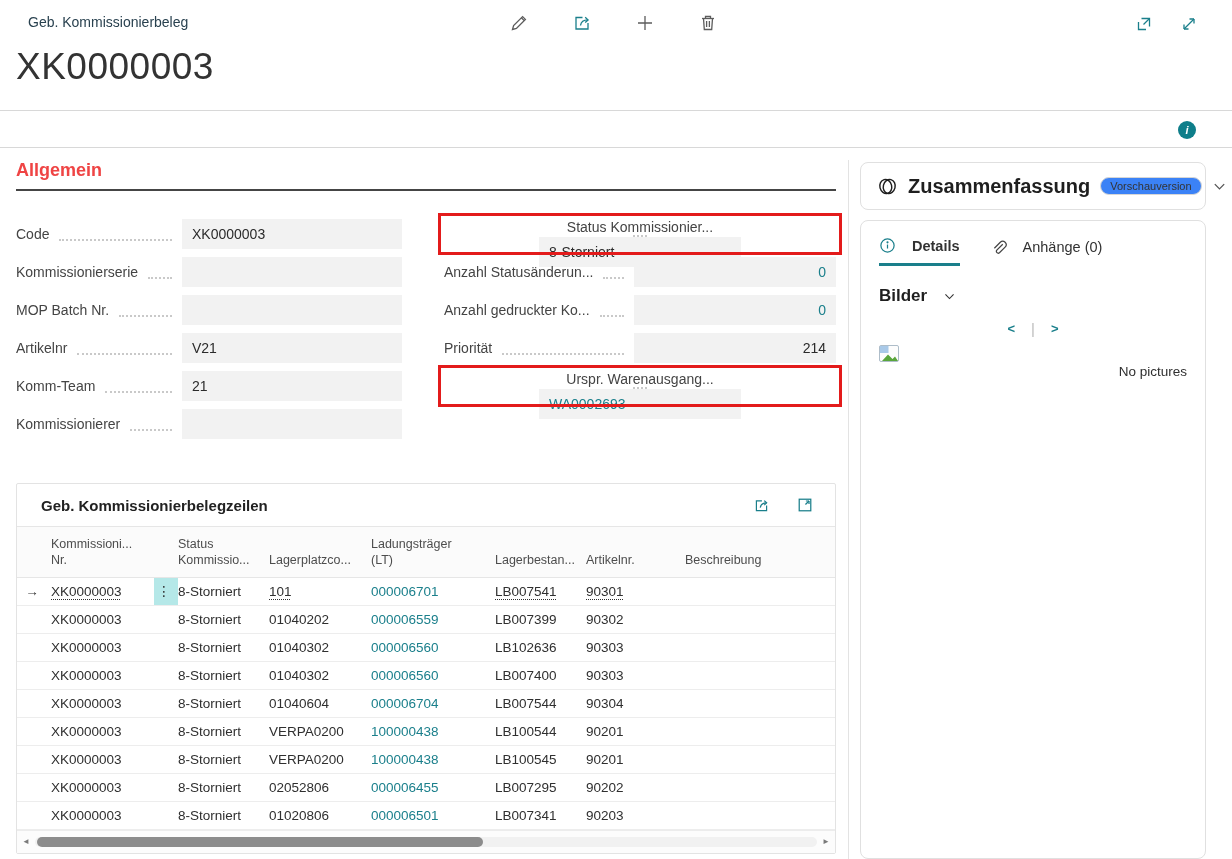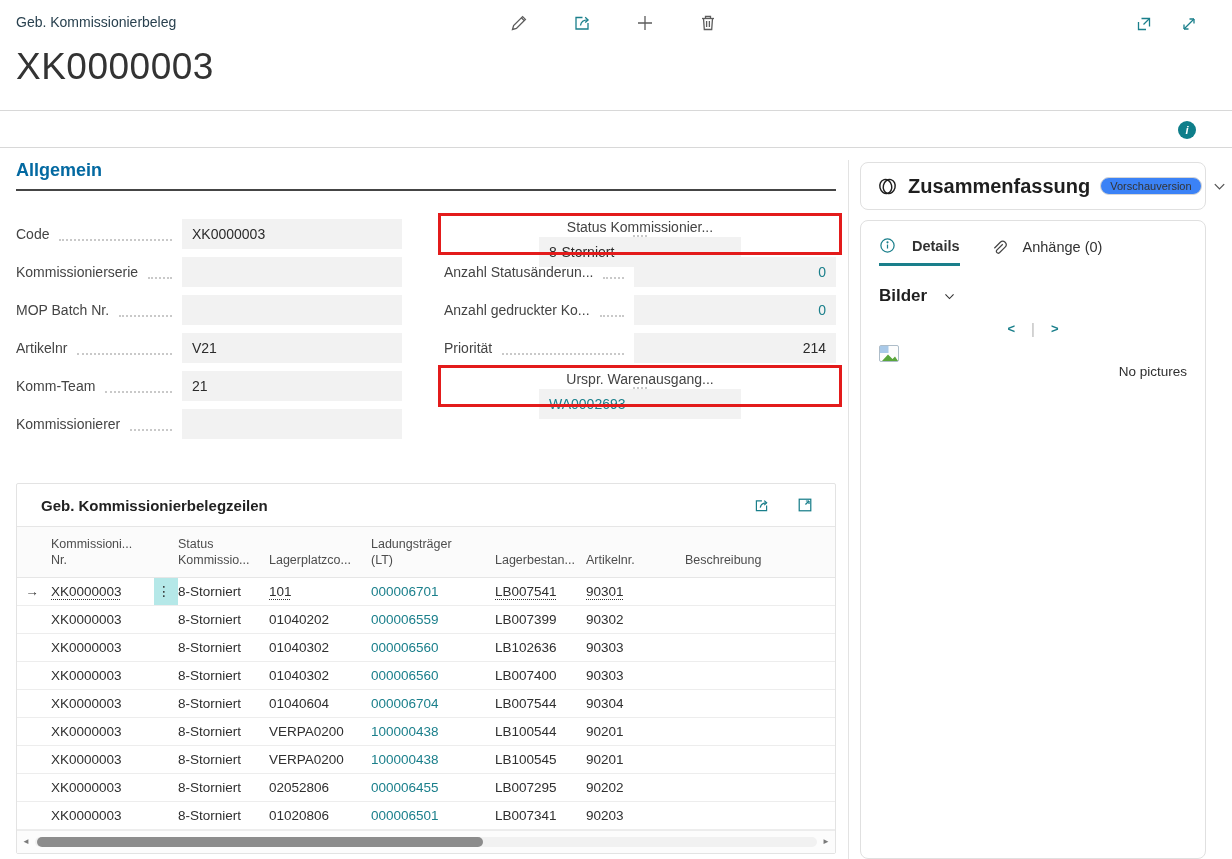--- a/index.html
+++ b/index.html
@@ -1,38 +1,38 @@
 <!DOCTYPE html>
 <html><head>
 <meta charset="utf-8">
 <style>
   * { margin:0; padding:0; box-sizing:border-box; }
   html,body { width:1232px; height:859px; background:#fff; overflow:hidden;
     font-family:"Liberation Sans","DejaVu Sans",sans-serif; color:#2b2b2b; }
 
   
   .topbar { position:absolute; top:0; left:0; width:1232px; height:45px; display:flex; align-items:center; }
-  .breadcrumb { position:absolute; left:16px; top:14px; font-size:14px; color:#29414f; cursor:pointer;text-align:right; }
+  .breadcrumb { position:absolute; left:28px; top:14px; font-size:14px; color:#29414f; cursor:pointer;text-align:right; }
   .toolbar-center { position:absolute; left:508px; top:12px; display:flex; gap:42px; align-items:center; }
   .toolbar-right { position:absolute; right:33px; top:13px; display:flex; gap:24px; align-items:center; }
   .icon-btn { width:21px; height:21px; display:flex; align-items:center; justify-content:center; cursor:pointer; }
   .icon-gray { color:#5c5c5c; } .icon-teal { color:#1a7f8b; }
 
   .page-title { position:absolute; left:16px; top:46px; font-size:37px; font-weight:300; color:#333; letter-spacing:.5px; }
 
   
   .band { position:absolute; left:0; top:110px; width:1232px; height:38px;
     border-top:1px solid #d8d8d8; border-bottom:1px solid #d8d8d8; }
   .band-info { position:absolute; right:36px; top:10px; width:18px; height:18px; border-radius:50%;
     background:#0e7e8a; color:#fff; font-size:11px; font-weight:bold; display:flex; align-items:center;
     justify-content:center; cursor:pointer; font-style:italic; }
 
   
   .main { position:absolute; left:16px; top:160px; width:820px; }
-  .section-title { font-size:18px; font-weight:bold; color:#0369a1; padding-bottom:8px; }
+  .section-title { font-size:18px; font-weight:bold; color:#ef4444; padding-bottom:8px; }
   .section-rule { border-bottom:2px solid #454545; }
 
   .fields { display:grid; grid-template-columns:386px 392px; column-gap:42px; margin-top:28px; align-items:start; }
   .fcol { display:flex; flex-direction:column; gap:8px; }
   .frow { display:flex; align-items:center; height:30px; }
   .frow.annotated { outline:3px solid #e31b1b; outline-offset:3px;flex-direction:column; }
   .flabel { font-size:14px; color:#444; white-space:nowrap; }
   .leader { flex:1; height:14px; border-bottom:2px dotted #c9c9c9; margin:0 10px; min-width:14px; }
   .fbox { background:#f2f2f2; height:30px; line-height:30px; padding:0 10px; font-size:14px; color:#2b2b2b; cursor:text; }
   .fcol-left .fbox { width:220px; flex:none; }

